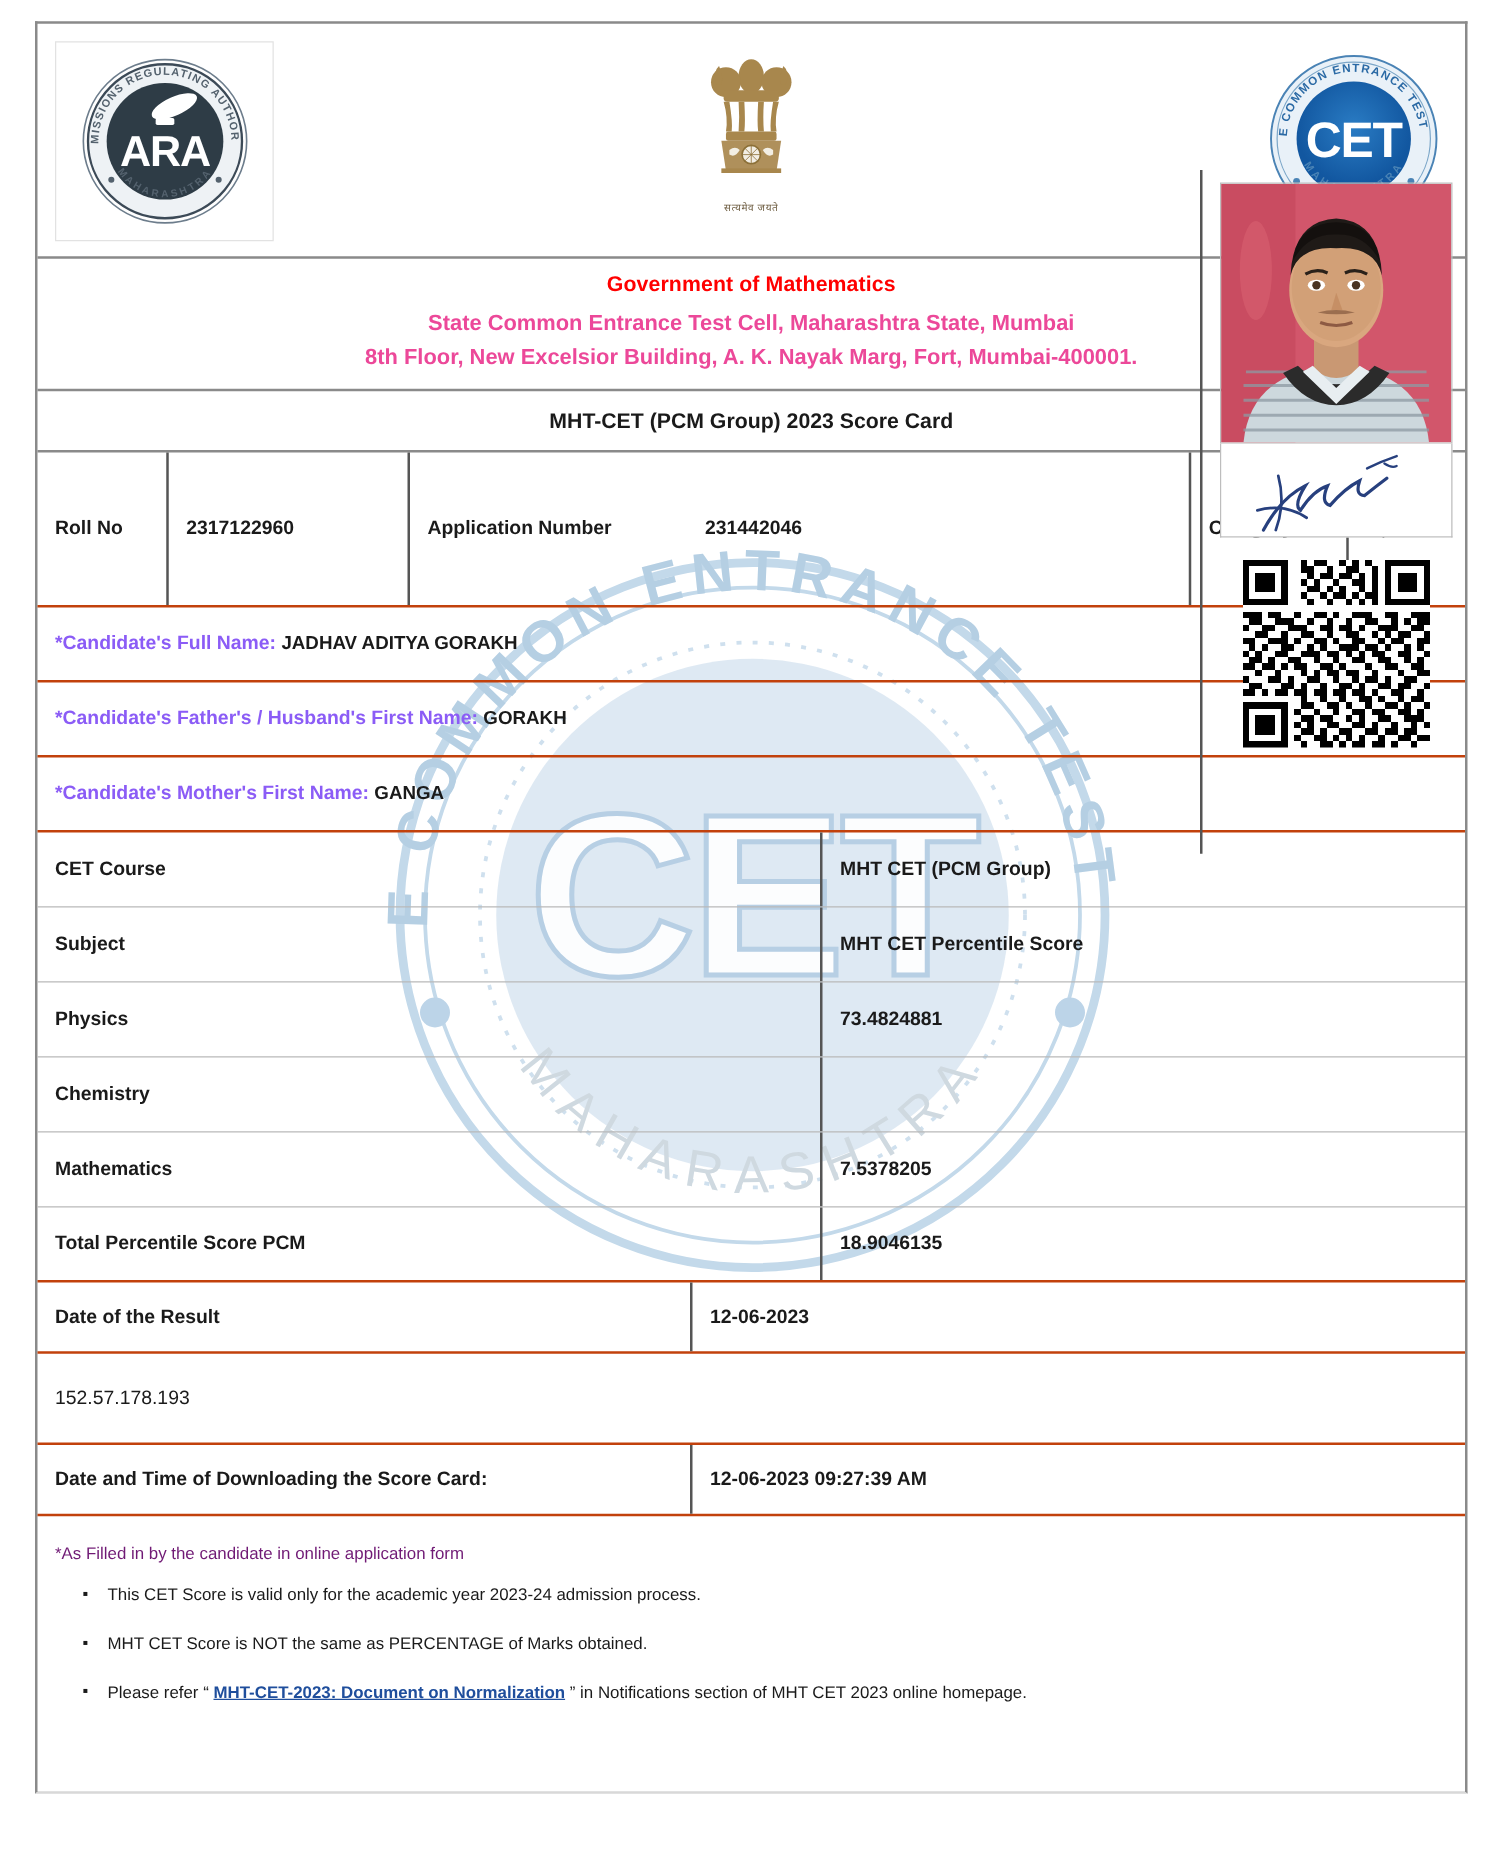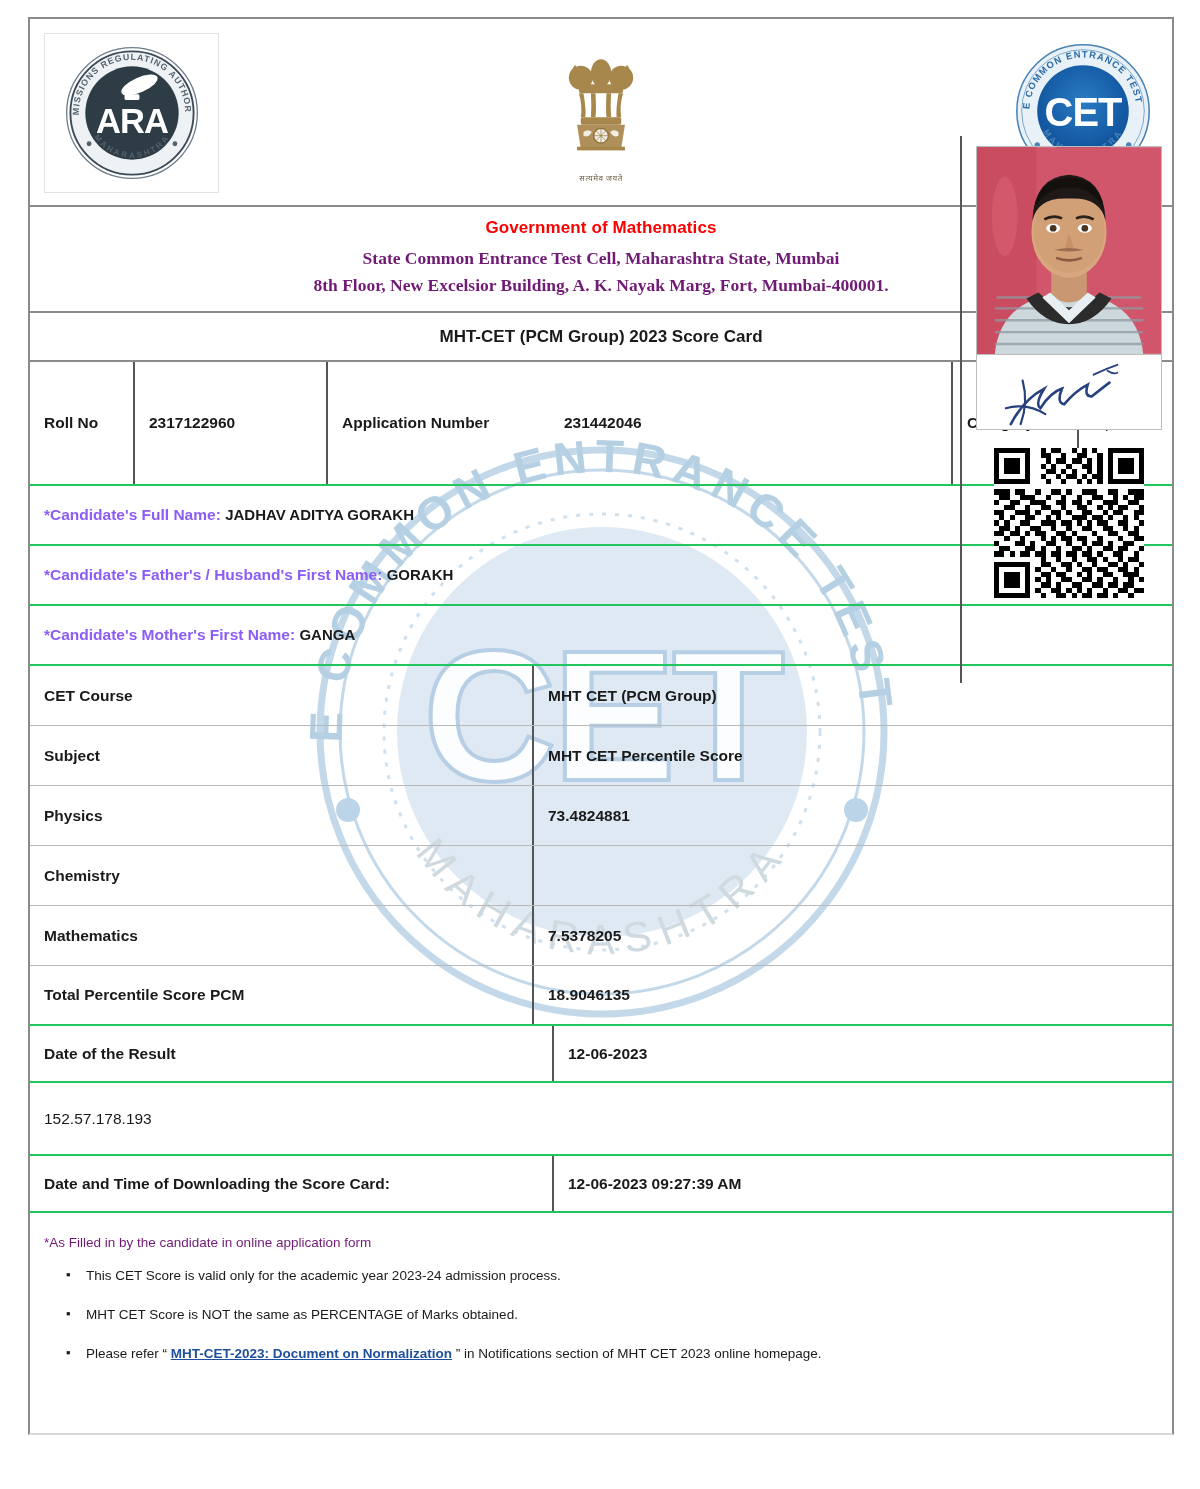--- a/index.html
+++ b/index.html
@@ -48,61 +48,60 @@
     border: 1px solid #e2e2e2;
     background: #fff;
     display: flex; align-items: center; justify-content: center;
   }
   .cet-box {
     position: absolute; right: 14px; top: 16px;
     width: 150px; height: 152px;
     display: flex; align-items: center; justify-content: center;
   }
   .emblem-box {
-    position: absolute; left: 50%; top: 16px;
+    position: absolute; left: 50%; top: 4px;
     transform: translateX(-50%);
     width: 120px; height: 160px;
     display: flex; flex-direction: column; align-items: center; justify-content: center;
   }
   .emblem-cap { font-size: 8px; color: #6b5a3e; margin-top: 2px; letter-spacing: .5px; }
 
   
   .hdr {
     border-bottom: 2px solid #8a8a8a;
     padding: 11px 0 13px 0;
     text-align: center;
   }
   .hdr-gov {
     color: #ff0000;
     font-weight: bold;
     font-size: 17px;
     letter-spacing: .1px;
     margin-bottom: 7px;
   }
   .hdr-l2, .hdr-l3 {
-    color: #701a75;
+    color: #ec4899;
     font-weight: bold;
     font-size: 17.5px;
     line-height: 1.52;
-    font-family: Liberation Serif, serif;
   }
 
   .titlerow {
     border-bottom: 2px solid #8a8a8a;
     text-align: center;
     padding: 14px 0 13px 0;
     font-size: 17px;
     font-weight: bold;
     color: #1a1a1a;
   }
 
   
   .row {
     position: relative;
-    border-bottom: 2px solid #22c55e;
+    border-bottom: 2px solid #c2410c;
     display: flex;
     align-items: center;
   }
   .row.thin { border-bottom: 1px solid #b9b9b9; }
 
   .cell { position: relative; z-index: 3; padding: 0 14px; }
   .vdiv { border-right: 2px solid #555555; }
   .lbl { font-weight: bold; font-size: 15.5px; color: #1a1a1a; }
   .val { font-weight: bold; font-size: 15.5px; color: #1a1a1a; }
   .val-light { font-weight: normal; font-size: 15.5px; color: #1a1a1a; }
@@ -141,21 +140,21 @@
     width: 186px; height: 75px;
     border: 1px solid #bdbdbd;
     border-top: none;
     background: #fdfdfd;
     display:block;
   }
   .qr { width: 158px; height: 150px; margin: 18px 0 0 14px; display:block; }
 
   
   .scorerow { height: 60px; }
-  .s-lbl { width: 504px; height: 100%; display: flex; align-items: center; }
+  .s-lbl { width: 628px; height: 100%; display: flex; align-items: center; }
   .s-val { flex: 1; height: 100%; display: flex; align-items: center; }
 
   
   .inforow { height: 57px; }
   .i-lbl { width: 524px; height: 100%; display:flex; align-items:center; }
   .i-val { flex: 1; height: 100%; display:flex; align-items:center; }
   .inforow.tall { height: 73px; }
   .i-lbl.two { flex-direction: column; align-items: flex-start; justify-content: center; }
   .i-lbl.two span { line-height: 1.45; }
 

